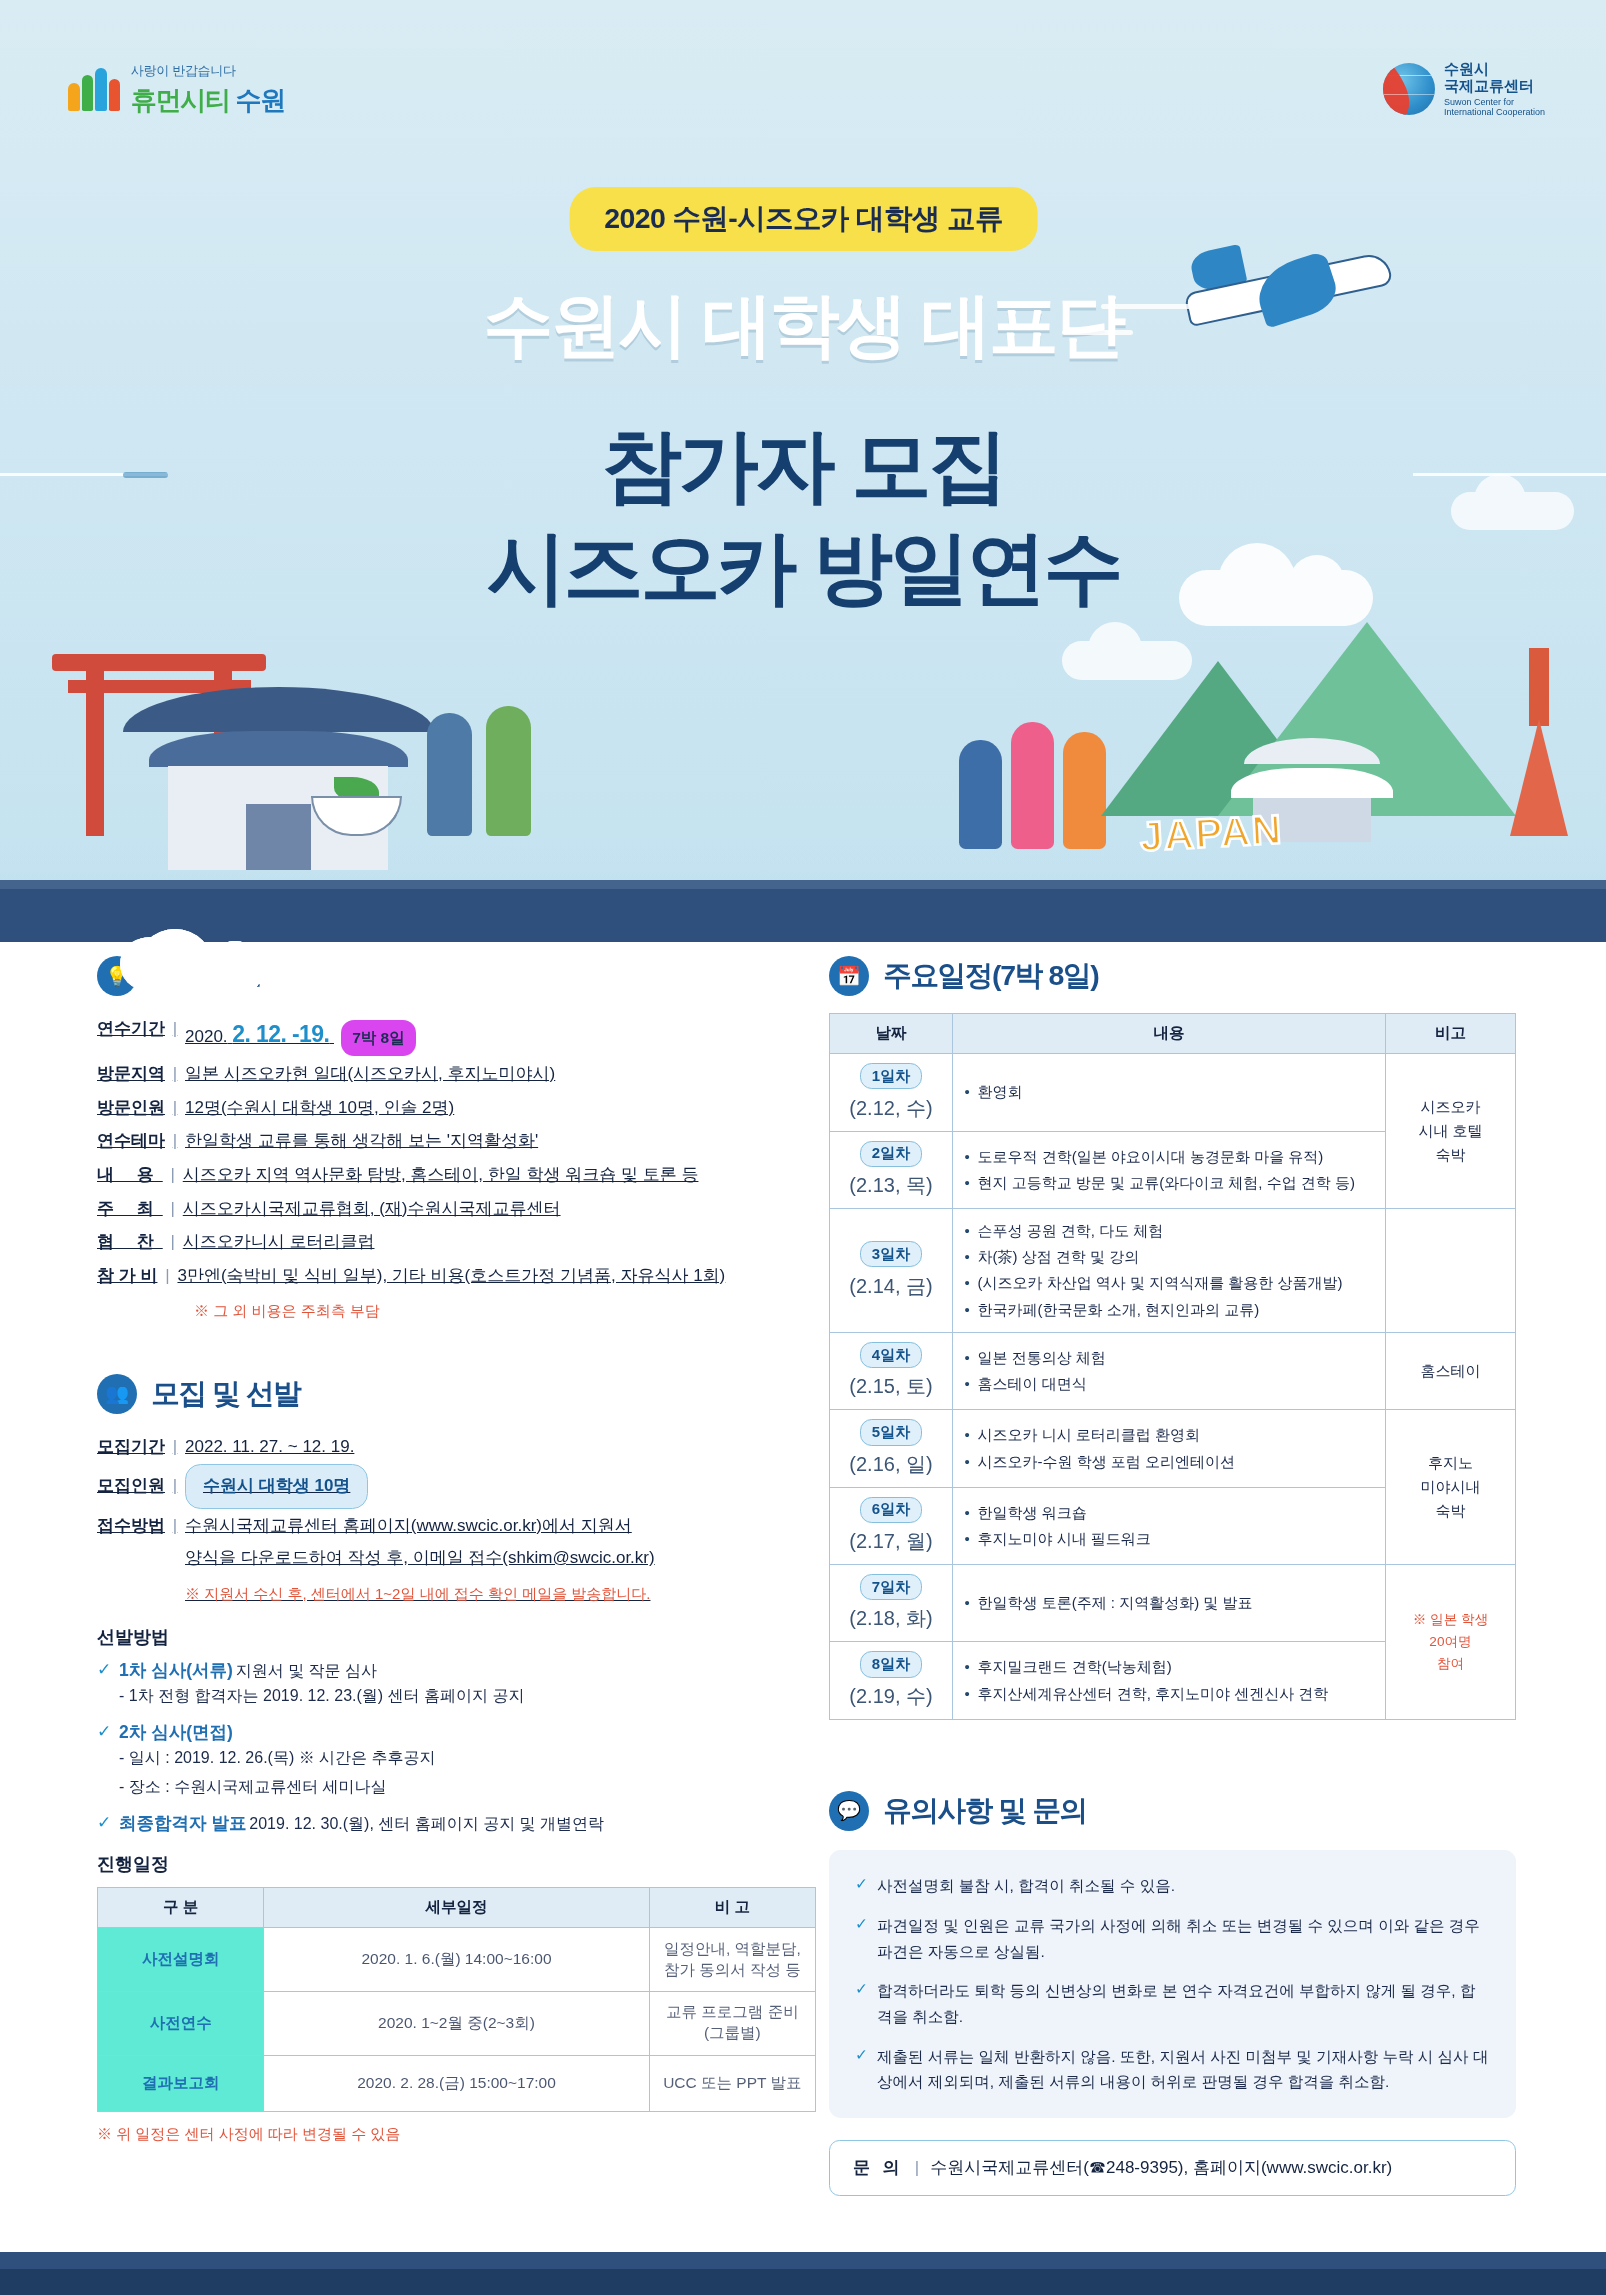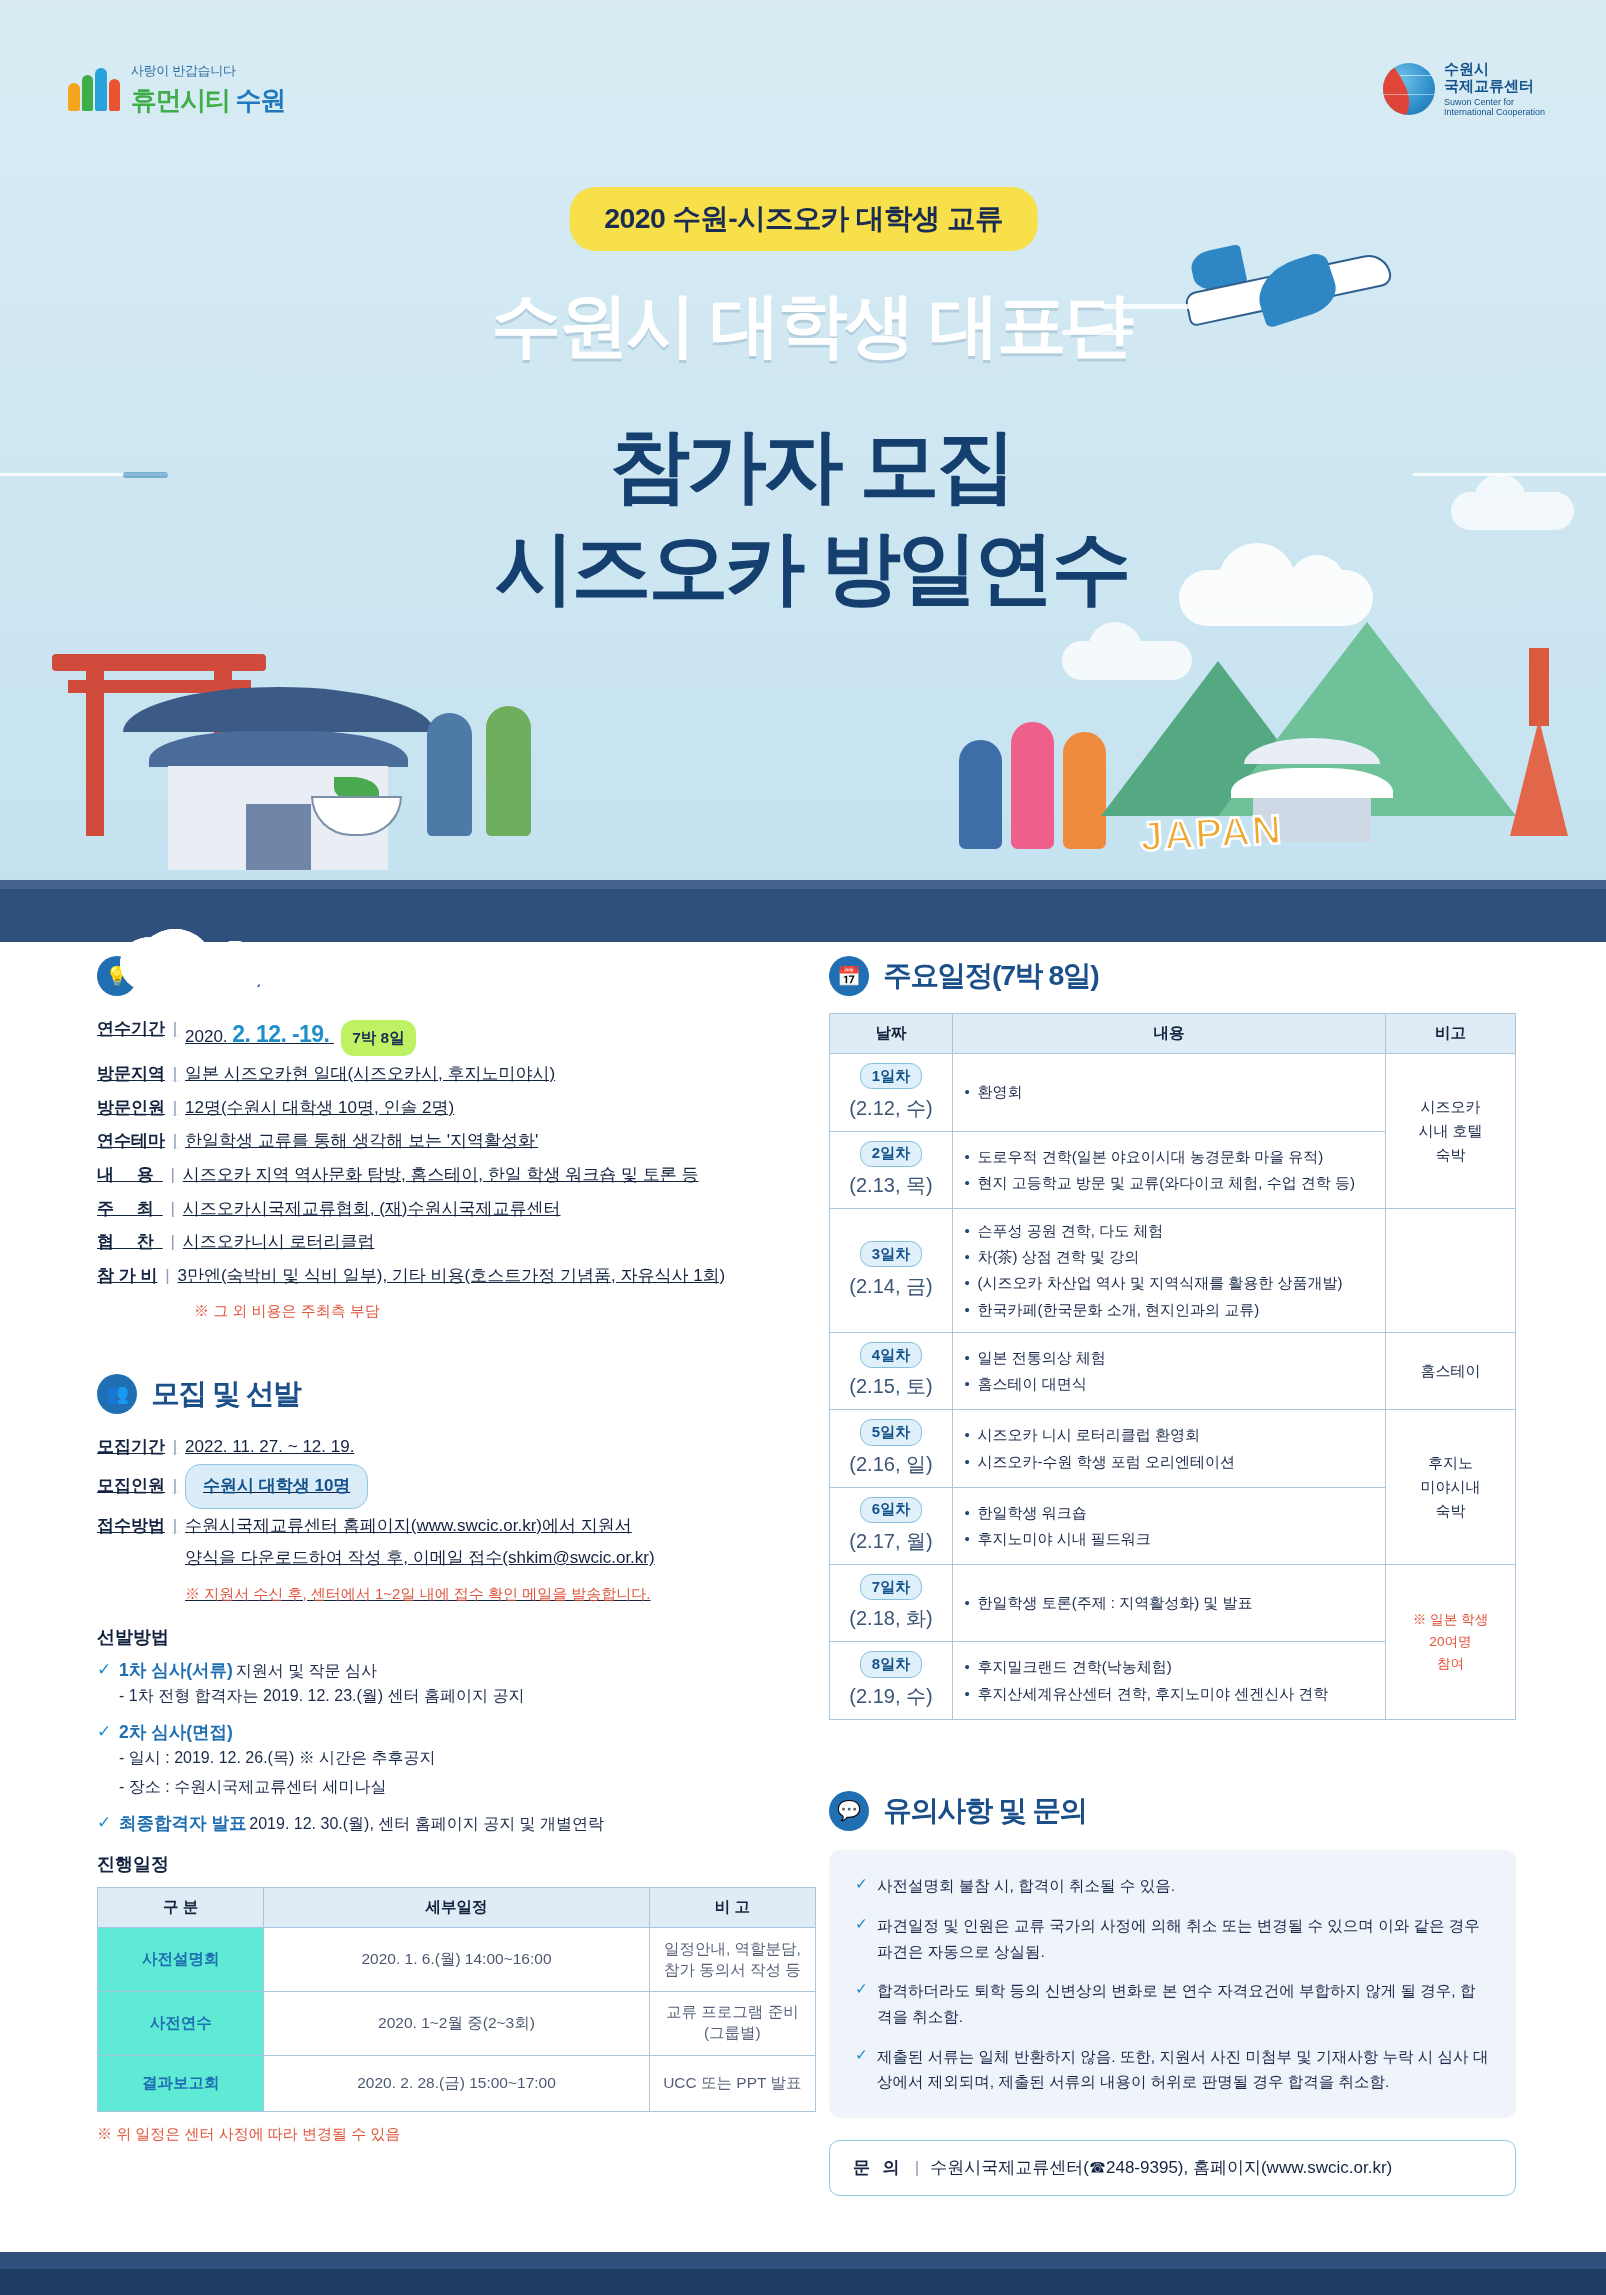--- a/index.html
+++ b/index.html
@@ -17,21 +17,20 @@
     height: 2295px;
     overflow: hidden;
     background: #ffffff;
   }
   
   .hero {
     position: absolute;
     left:0; top:0; width:1607px; height:942px;
     background: linear-gradient(180deg,#d9ecf4 0%, #cfe7f2 45%, #c4e2f0 100%);
     overflow:hidden;
-    padding-left:8px;
   }
   .hero-logo {
     position:absolute; left:68px; top:62px;
     display:flex; align-items:center; gap:10.4px;
   }
   .people-mark { display:flex; align-items:flex-end; gap:1.9px; }
   .pm { width:11.7px; border-radius:5.8px 5.8px 1.9px 1.9px; }
   .pm.a { height:28.5px; background:#f4a51c; }
   .pm.b { height:36px; background:#3fae49; }
   .pm.c { height:43px; background:#29a3dc; }
@@ -197,21 +196,21 @@
   .sec-title { font-size:28.5px; font-weight:bold; color:#1a4f8a; letter-spacing:-1.3px; }
 
   .kv { font-size:17px; line-height:1.9; color:#14233f; }
   .kv .row { display:flex; align-items:flex-start; margin-bottom:1.3px;text-decoration:underline; }
   .kv .k { font-weight:bold; white-space:nowrap; }
   .kv .bar { margin:0 7.8px; color:#8b9bb4; }
   .kv .v { flex:1; }
   .k-sp { letter-spacing:9px; }
   .date-big { color:#1f8fcc; font-weight:bold; font-size:23px; letter-spacing:-0.6px;}
   .badge-y {
-    background:#bef264; color:#1a2c52; font-weight:bold; font-size:15.5px;
+    background:#d946ef; color:#1a2c52; font-weight:bold; font-size:15.5px;
     padding:3.2px 11.7px; border-radius:13px; margin-left:6.5px; display:inline-block;
     vertical-align:middle;
   }
   .note-red { color:#e0543a; font-size:15px; margin-top:5.2px; display:block; }
   .note-red.indent { margin-left:97px; }
 
   .mt-60 { margin-top:48px; }
 
   .badge-blue {
     display:inline-block; background:#d9ecf7; color:#14528c; border:1.3px solid #8fc6e4;

